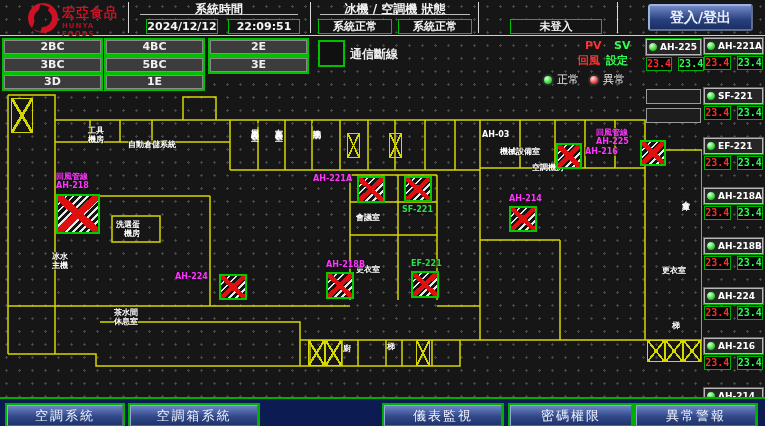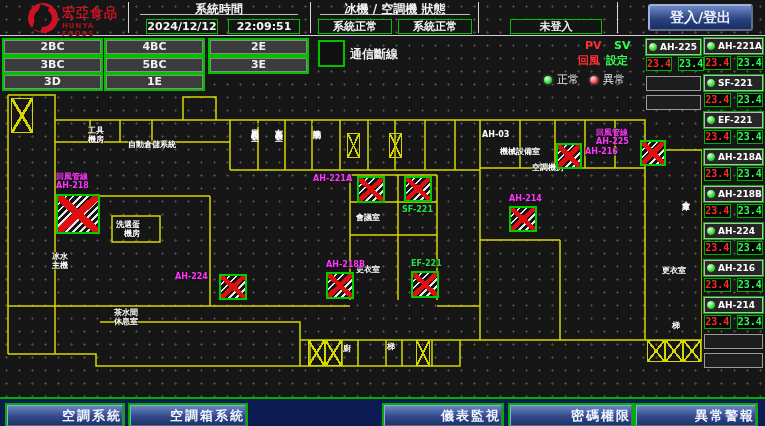--- a/index.html
+++ b/index.html
@@ -53,21 +53,21 @@
   .led.red   { background:radial-gradient(circle at 35% 30%, #ffdfdf, #ef5050 55%, #a00000); }
   .legend-led { position:absolute; top:72px; height:16px; font-size:11px; color:#e8e8e8; }
   .legend-led .led { margin-right:3px; }
   
   .unit-col { position:absolute; }
   .unit-plate { position:relative; height:16px; background:#262626; border:1px solid #b8b8b8;
        outline:1px solid #00b000; margin-bottom:2px; display:flex; align-items:center;
        padding-left:1px; cursor:pointer; }
   .unit-plate .led { width:10px; height:10px; border-width:1px; flex:none; }
   .unit-name { font-size:9px; font-weight:bold; color:#ffffff; margin-left:2px; white-space:nowrap; }
-  .unit-vals { height:14px; display:flex; gap:6px; margin-bottom:5px; }
+  .unit-vals { height:14px; display:flex; gap:6px; margin-bottom:18px; }
   .val { flex:1; background:#050505; border:1px solid #00b000; font-family:"DejaVu Sans Mono", monospace;
        font-size:10px; font-weight:bold; text-align:center; line-height:12px; }
   .val.pv { color:#ff2a2a; } .val.sv { color:#2aff55; }
   .empty-plate { height:15px; background:#1d1d1d; border:1px solid #9a9a9a; margin-bottom:4px; }
   
   #map { position:absolute; left:0; top:36px; width:702px; height:362px; }
   #walls { position:absolute; left:0; top:0; }
   .room-label { position:absolute; color:#ffffff; background:rgba(20,20,20,.55);
        font-size:8px; font-weight:bold; line-height:9px; white-space:pre; text-align:right; }
   .room-label.vertical { writing-mode:vertical-rl; text-orientation:upright; letter-spacing:1px; }
@@ -83,21 +83,21 @@
   .stair { position:absolute; border:1.5px solid #d6d600;
        background-image:
         linear-gradient(to top right, transparent 46%, #d6d600 46%, #d6d600 54%, transparent 54%),
         linear-gradient(to bottom right, transparent 46%, #d6d600 46%, #d6d600 54%, transparent 54%); }
   
   #bottom-nav { position:absolute; left:0; top:397px; width:765px; height:29px;
        background:#0c1c52; border-top:2px solid #00b000; }
   .nav-btn { position:absolute; top:6px; height:21px;
        background:linear-gradient(#6b85c4, #32488a 55%, #1e3468);
        border:1px outset #93a7d6; outline:2px solid #00b000; color:#f0f4ff;
-       font-size:13px; font-weight:bold; text-align:right; line-height:19px;
+       font-size:13px; font-weight:normal; text-align:center; line-height:19px;
        letter-spacing:2px; cursor:pointer; }
 </style>
 </head>
 <body>
 
 <div id="map">
   <svg id="walls" width="702" height="362" viewBox="0 0 702 362">
     <path fill="none" stroke="#d6d600" stroke-width="1.5" d="
       M8,59 H55 V84 M8,59 V318 M55,84 V318 M8,318 H96 V330 H460 V304 H645 V84 H55
       M183,84 V61 H216 V84
@@ -291,17 +291,17 @@
     <div class="unit-vals">
       <div class="val pv">23.4</div>
       <div class="val sv">23.4</div>
     </div>
     <div class="empty-plate"></div>
     <div class="empty-plate"></div>
   </div>
 
 <div id="bottom-nav">
     <div class="nav-btn" style="left: 7px; width: 116px;">空調系統</div>
-    <div class="nav-btn" style="left: 130px; width: 116px;">空調箱系統</div>
+    <div class="nav-btn" style="left: 130px; width: 128px;">空調箱系統</div>
     <div class="nav-btn" style="left: 384px; width: 118px;">儀表監視</div>
     <div class="nav-btn" style="left: 510px; width: 122px;">密碼權限</div>
     <div class="nav-btn" style="left: 636px; width: 120px;">異常警報</div>
   </div>
 
 </body></html>

